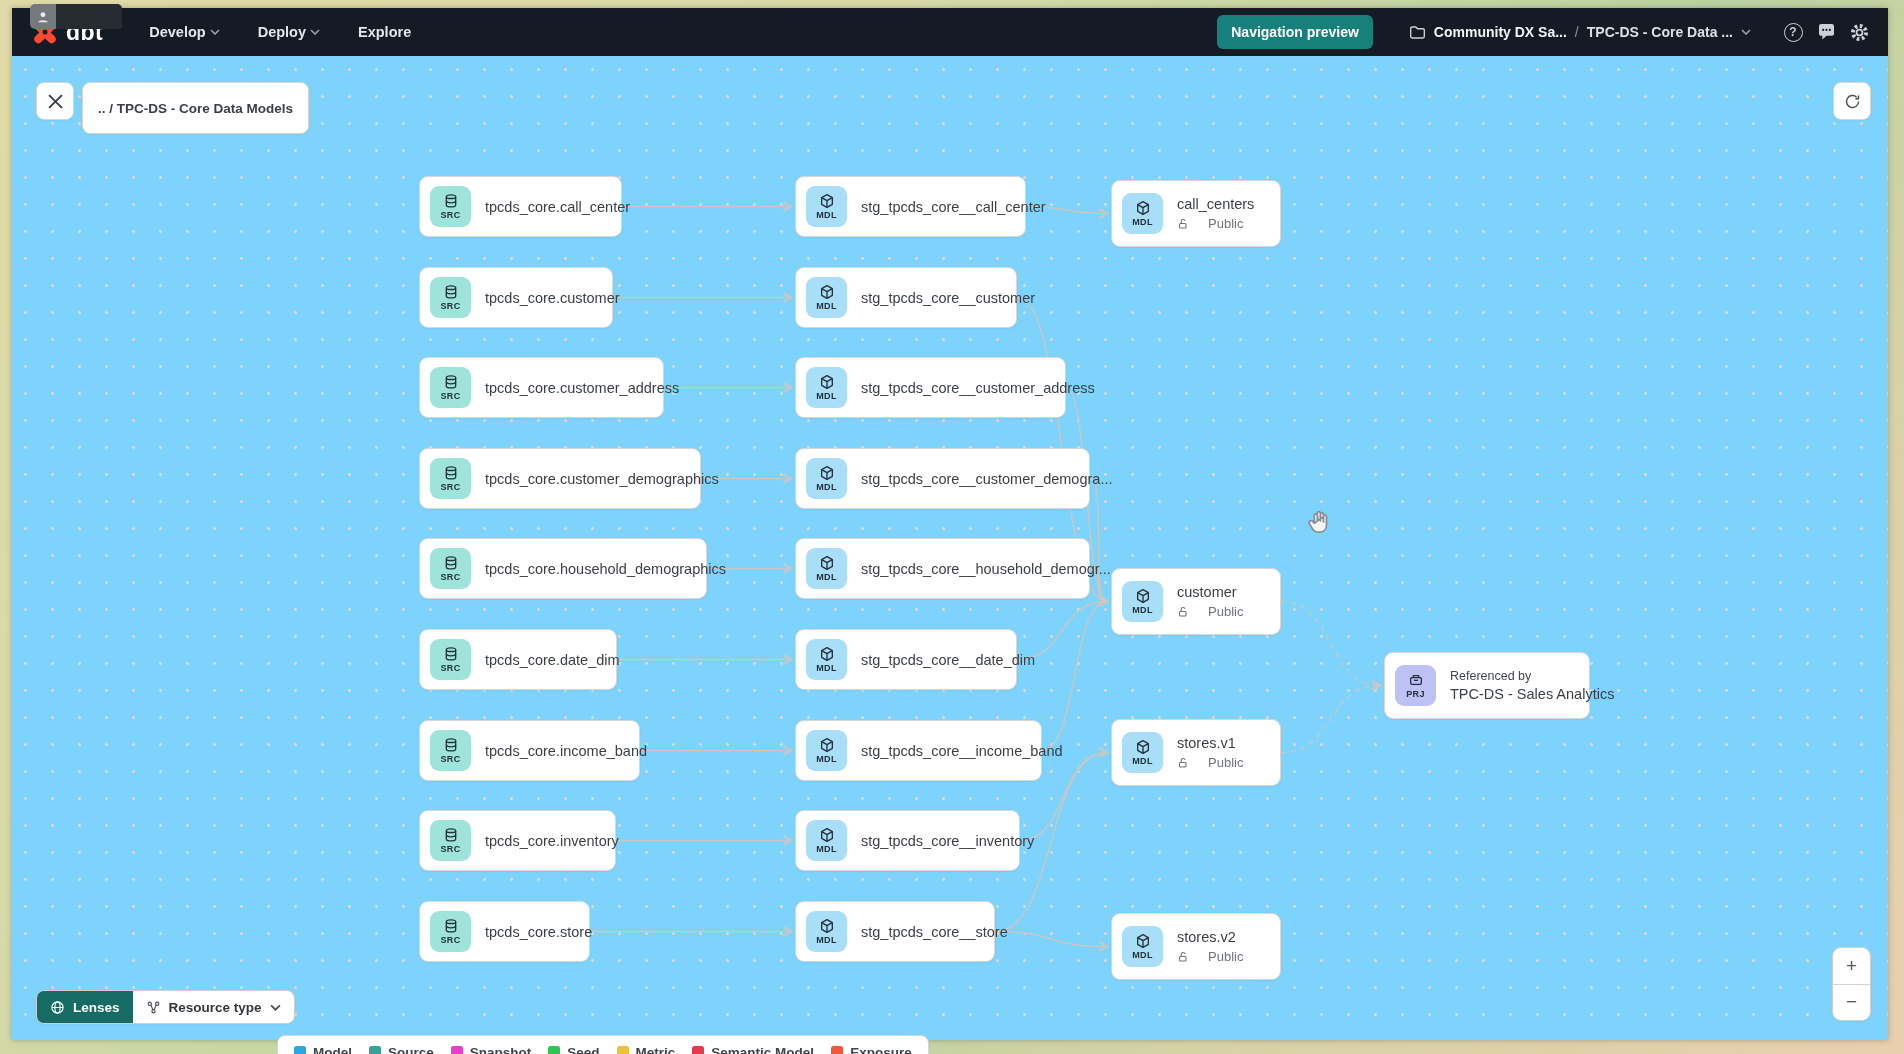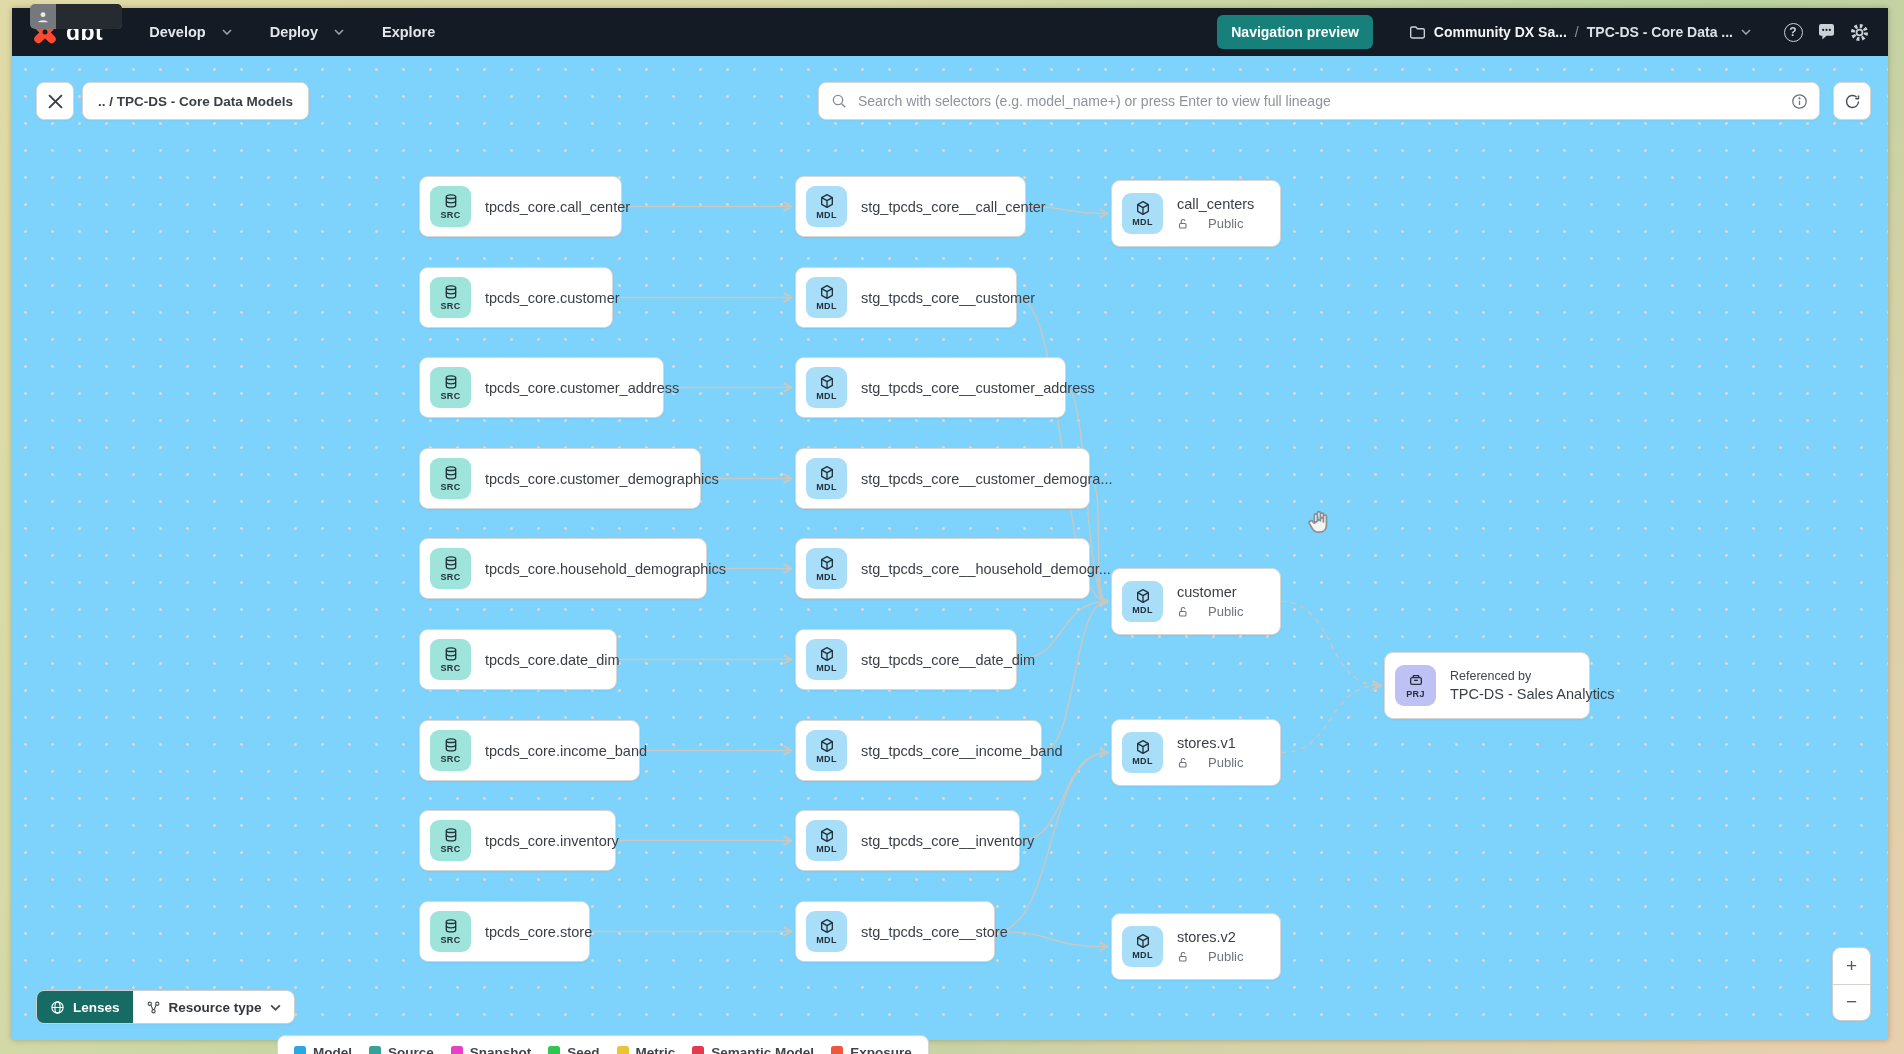--- a/index.html
+++ b/index.html
@@ -10,21 +10,21 @@
     background: linear-gradient(135deg,#e0daa6 0%,#d8daa8 30%,#bad3a1 58%,#d5d2a6 75%,#e9cfae 100%);
   }
   .app { position:absolute; left:12px; top:8px; right:16px; bottom:14px; background:#7dd3fc;
          display:flex; flex-direction:column; box-shadow:0 0 6px rgba(0,0,0,.25); }
 
   
   .navbar { flex:0 0 48px; background:#141b24; display:flex; align-items:center; padding:0 18px; color:#e8eaec; }
   .logo { display:flex; align-items:center; gap:6px; margin-right:34px; }
   .logo svg { width:30px; height:30px; }
   .logo-text { font-size:23px; font-weight:700; color:#fff; letter-spacing:.5px; }
-  .menu-item { display:flex; align-items:center; gap:16px; font-size:14.5px; font-weight:700; color:#e3e6ea;
+  .menu-item { display:flex; align-items:center; gap:4px; font-size:14.5px; font-weight:700; color:#e3e6ea;
                padding:8px 12px; margin-right:14px; cursor:pointer; }
   .menu-item svg { width:10px; height:6px; stroke:#9aa1aa; }
   .nav-spacer { flex:1; }
   .nav-preview-btn { background:#17807a; color:#fff; font-size:14px; font-weight:700; border:none;
                      border-radius:6px; padding:9px 14px; cursor:pointer; margin-right:36px; }
   .nav-breadcrumb { display:flex; align-items:center; gap:8px; font-size:14px; margin-right:20px; white-space:nowrap; }
   .nav-breadcrumb .acct { font-weight:700; color:#f2f4f6; }
   .nav-breadcrumb .sep { color:#8b929b; }
   .nav-breadcrumb .proj { font-weight:700; color:#dde1e6; }
   .nav-breadcrumb svg.folder { width:17px; height:15px; stroke:#cdd2d8; }
@@ -44,21 +44,21 @@
   .canvas { position:relative; flex:1;
             background-image:radial-gradient(circle,#dcd9d3 1.3px, transparent 1.5px);
             background-size:27px 27px; }
 
   
   .btn-square { position:absolute; top:26px; width:38px; height:38px; background:#fff; border:1px solid #d6d5d2;
                 border-radius:8px; display:flex; align-items:center; justify-content:center; cursor:pointer;
                 color:#3a3f46; box-shadow:0 1px 2px rgba(16,24,40,.04); }
   .close-btn { left:24px; }
   .refresh-btn { left:1821px; color:#4a4f56; }
-  .crumb-chip { position:absolute; left:70px; top:26px; height:38px; background:#fff; border:1px solid #d6d5d2;
+  .crumb-chip { position:absolute; left:70px; top:26px; height:52px; background:#fff; border:1px solid #d6d5d2;
                 border-radius:8px; display:flex; align-items:center; padding:0 15px; font-size:13.5px; font-weight:700;
                 color:#3a3f46; cursor:pointer; box-shadow:0 1px 2px rgba(16,24,40,.04); white-space:nowrap; }
   .searchbar { position:absolute; left:806px; top:26px; width:1002px; height:38px; background:#fff;
                border:1px solid #d6d5d2; border-radius:8px; display:flex; align-items:center; padding:0 38px 0 12px;
                box-shadow:0 1px 2px rgba(16,24,40,.04); }
   .searchbar svg.mag { width:16px; height:16px; stroke:#868c94; flex:0 0 16px; margin-right:9px; }
   .searchbar input { flex:1; border:none; outline:none; font-size:14px; color:#3a3f46; background:transparent;
                      font-family:"Liberation Sans",sans-serif; }
   .searchbar input::placeholder { color:#8d939b; }
   .searchbar .info { position:absolute; right:11px; width:17px; height:17px; color:#6d737a; }
@@ -531,32 +531,20 @@
         </div>
       </div>
 
     <div class="btn-square close-btn">
       <svg width="15" height="15" viewBox="0 0 14 14" stroke="#3a3f46" stroke-width="1.8" fill="none">
           <path d="M1 1l12 12M13 1L1 13"></path>
         </svg>
     </div>
     <div class="crumb-chip">.. / TPC-DS - Core Data Models</div>
 
-    <div class="searchbar">
-      <svg class="mag" viewBox="0 0 24 24" fill="none" stroke-width="2">
-          <circle cx="10.5" cy="10.5" r="7"></circle>
-          <path d="M16 16l5.5 5.5"></path>
-        </svg>
-      <input type="text" value="" placeholder="Search with selectors (e.g. model_name+) or press Enter to view full lineage" style="">
-      <svg class="info" viewBox="0 0 24 24" fill="none" stroke="currentColor" stroke-width="1.8">
-          <circle cx="12" cy="12" r="9.5"></circle>
-          <path d="M12 11v6"></path>
-          <circle cx="12" cy="7.6" r="0.6" fill="currentColor"></circle>
-        </svg>
-    </div>
     <div class="btn-square refresh-btn">
       <svg width="17" height="17" viewBox="0 0 24 24" fill="none" stroke="#4a4f56" stroke-width="2">
           <path d="M20.5 12a8.5 8.5 0 1 1-2.6-6.1"></path>
           <polyline points="20.5 3.5 20.5 8 16 8" stroke-linejoin="round"></polyline>
         </svg>
     </div>
 
     <svg class="hand-cursor" viewBox="0 0 24 24" fill="#f5f4f1" stroke="#8b8e93" stroke-width="1.5" stroke-linecap="round" stroke-linejoin="round">
       <path d="M8 13V6.3a1.3 1.3 0 0 1 2.6 0V11m0-5.6v-.9a1.3 1.3 0 0 1 2.6 0V11m0-5.6a1.3 1.3 0 0 1 2.6 0V12m0-4.6a1.3 1.3 0 0 1 2.6 0v7.1c0 3.7-2.4 6.2-6.1 6.2h-.9c-2.4 0-3.9-1-5.1-3l-2.4-4.1c-.5-.9-.3-1.9.5-2.4.8-.5 1.8-.2 2.4.6L8 13z"></path>
     </svg>

